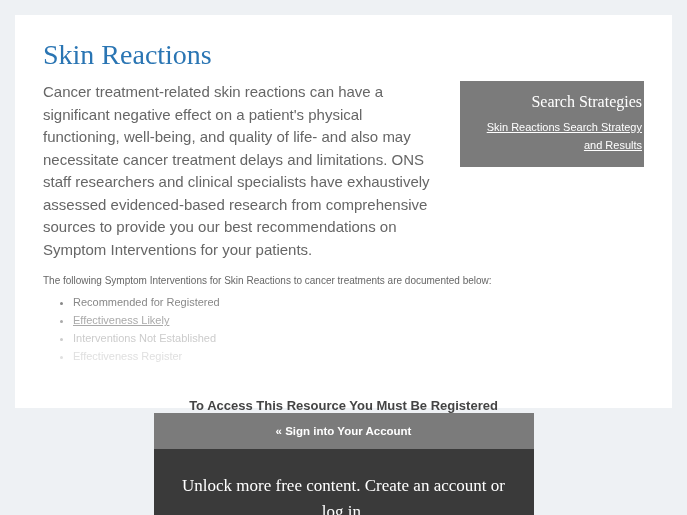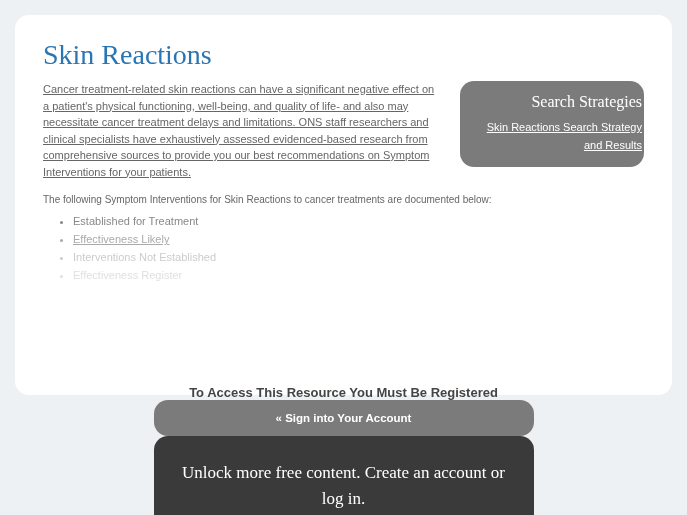--- a/index.html
+++ b/index.html
@@ -1,15 +1,15 @@
 <!DOCTYPE html>
 <html><head>
 <meta charset="utf-8">
 <style>
-  * { box-sizing: border-box; margin: 0; padding: 0; border-radius: 14px; }
+  * { box-sizing: border-box; margin: 0; padding: 0; }
   body {
     background: #eef1f4;
     font-family: Arial, Helvetica, sans-serif;
     width: 687px;
     height: 515px;
     overflow: hidden;
     padding: 15px;
   }
   .card {
     background: #fff;
@@ -19,24 +19,23 @@
   .title {
     font-family: "Times New Roman", Georgia, serif;
     font-size: 28px;
     font-weight: 400;
     color: #2a75b3;
     margin-bottom: 10px;
   }
   .topwrap { display: flex; gap: 20px; }
   .intro {
     flex: 1;
-    font-size: 11px;
+    font-size: 15px;
     line-height: 1.5;
     color: #666;
-    text-decoration: underline;
   }
   .aside {
     width: 184px;
     background: #7b7b7b;
     color: #fff;
     text-align: right;
     padding: 12px 2px 14px 10px;
     align-self: flex-start;
   }
   .aside-title {
@@ -109,21 +108,21 @@
     <p class="intro">Cancer treatment-related skin reactions can have a significant negative effect on a patient's physical functioning, well-being, and quality of life- and also may necessitate cancer treatment delays and limitations. ONS staff researchers and clinical specialists have exhaustively assessed evidenced-based research from comprehensive sources to provide you our best recommendations on Symptom Interventions for your patients.</p>
     <div class="aside">
       <div class="aside-title">Search Strategies</div>
       <a class="aside-link">Skin Reactions Search Strategy and Results</a>
     </div>
   </div>
 
   <p class="subintro">The following Symptom Interventions for Skin Reactions to cancer treatments are documented below:</p>
 
   <ul class="list">
-    <li class="li0">Established for Treatment</li>
+    <li class="li0">Recommended for Registered</li>
     <li class="li1">Effectiveness Likely</li>
     <li class="li2">Interventions Not Established</li>
     <li class="li3">Effectiveness Register</li>
   </ul>
 </div>
 
 <div class="gate">
   <div class="gate-title">To Access This Resource You Must Be Registered</div>
   <div class="btn-row">
     <a class="btn btn-signin">« Sign into Your Account</a>

